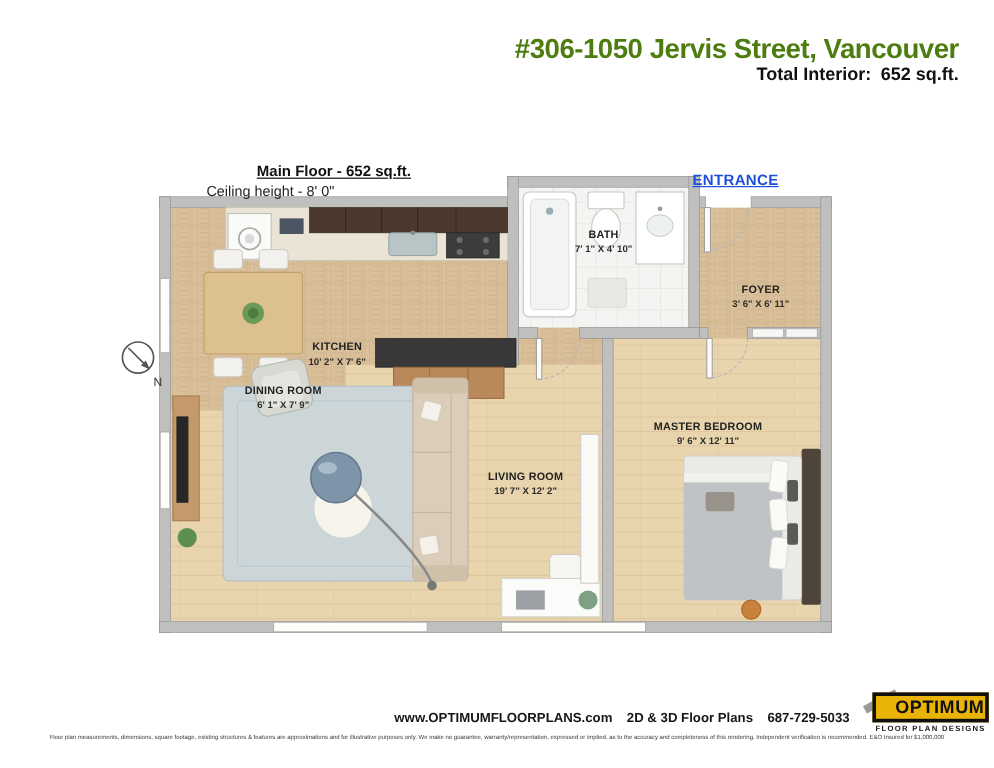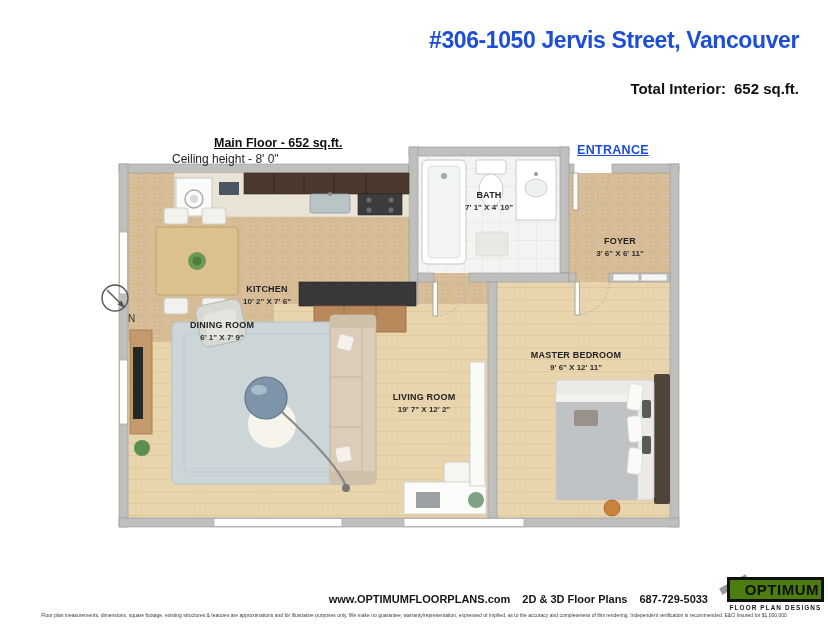--- a/index.html
+++ b/index.html
@@ -1,42 +1,42 @@
 <!DOCTYPE html>
 <html><head>
 <meta charset="utf-8">
 <style>
   * { margin:0; padding:0; box-sizing:border-box; }
   body { width:828px; height:640px; background:#ffffff; font-family:"Liberation Sans", sans-serif; color:#1c1c1c; position:relative; overflow:hidden; }
   .stage { position:absolute; inset:0; }
 
   
   .header { position:absolute; top:27px; right:29px; text-align:right; }
-  .title { font-size:23px; font-weight:800; letter-spacing:-0.4px; color:#1d4ed8; }
+  .title { font-size:23px; font-weight:800; letter-spacing:-0.4px; color:#4d7c0f; }
   .subtitle { font-size:14px; font-weight:400; color:#2a2a2a; margin-top:7px; }
-  .total { font-size:15px; font-weight:800; color:#111; margin-top:26px; }
+  .total { font-size:15px; font-weight:800; color:#111; margin-top:0; }
   .total .tval { margin-left:8px; }
 
   
   .floor-label { position:absolute; left:172px; top:136px; z-index:5; }
   .floor-label .fl1 { font-size:12.5px; font-weight:800; text-decoration:underline; color:#111;padding-left:42px; }
   .floor-label .fl2 { font-size:12px; font-weight:400; color:#222; margin-top:2px; }
   .entrance { position:absolute; left:577px; top:143px; z-index:5; font-size:12.5px; font-weight:800; text-decoration:underline; letter-spacing:0.3px; color:#1d4ed8; }
   .compass { position:absolute; left:98px; top:281px; z-index:5; }
 
-  .plan-wrap { position:absolute; left:104px; top:132px; width:590px; height:410px; }
+  .plan-wrap { position:absolute; left:118px; top:132px; width:590px; height:410px; }
   svg text { font-family:"Liberation Sans", sans-serif; }
   .room-name { font-size:9px; font-weight:700; fill:#222; text-anchor:middle; letter-spacing:.2px; }
   .room-dims { font-size:8px; font-weight:700; fill:#2d2d2d; text-anchor:middle; }
 
   
   .footer-links { position:absolute; top:593px; right:120px; display:flex; gap:12px; align-items:baseline; font-size:11px; font-weight:700; color:#161616; z-index:5; }
   .logo { position:absolute; top:577px; right:4px; width:97px; z-index:5; }
   .logo-roof { position:absolute; left:-8px; top:4px; width:30px; height:7px; background:#9a9a9a; transform:rotate(-28deg); }
-  .logo-box { position:relative; border:3px solid #101010; background:#4d7c0f; text-align:right; padding:0 2px; }
+  .logo-box { position:relative; border:3px solid #101010; background:#eab308; text-align:left; padding:0 16px; }
   .logo-title { font-size:15px; font-weight:900; letter-spacing:0.5px; color:#101010; line-height:19px; }
   .logo-sub { font-size:6.4px; font-weight:700; letter-spacing:1.1px; color:#1a1a1a; text-align:center; margin-top:2px; }
   .disclaimer { position:absolute; top:612px; left:0; width:828px; text-align:center; font-size:5px; color:#3a3a3a; z-index:4; }
 </style>
 </head>
 <body>
 
 <div class="stage">
 
   <div class="header">

